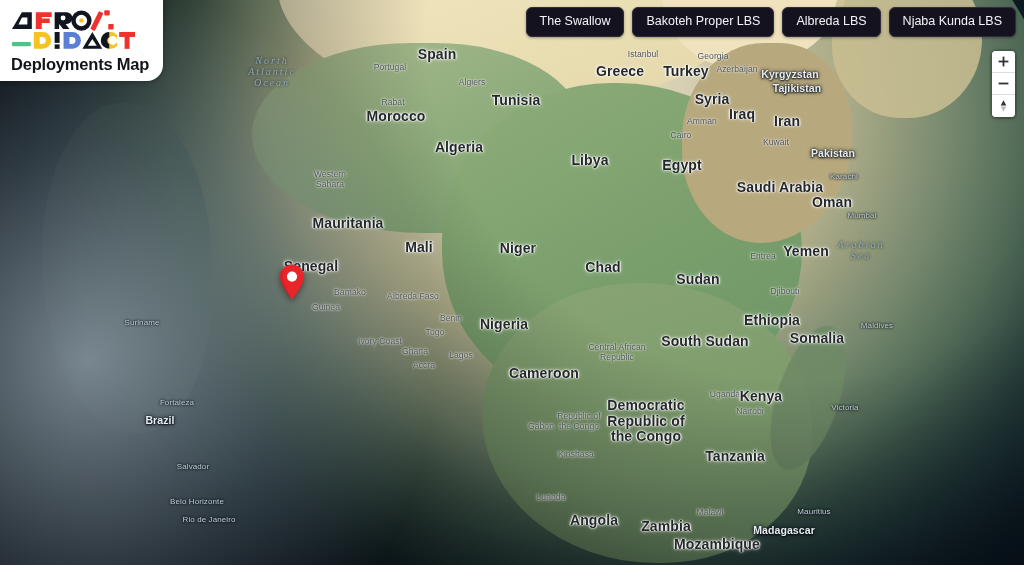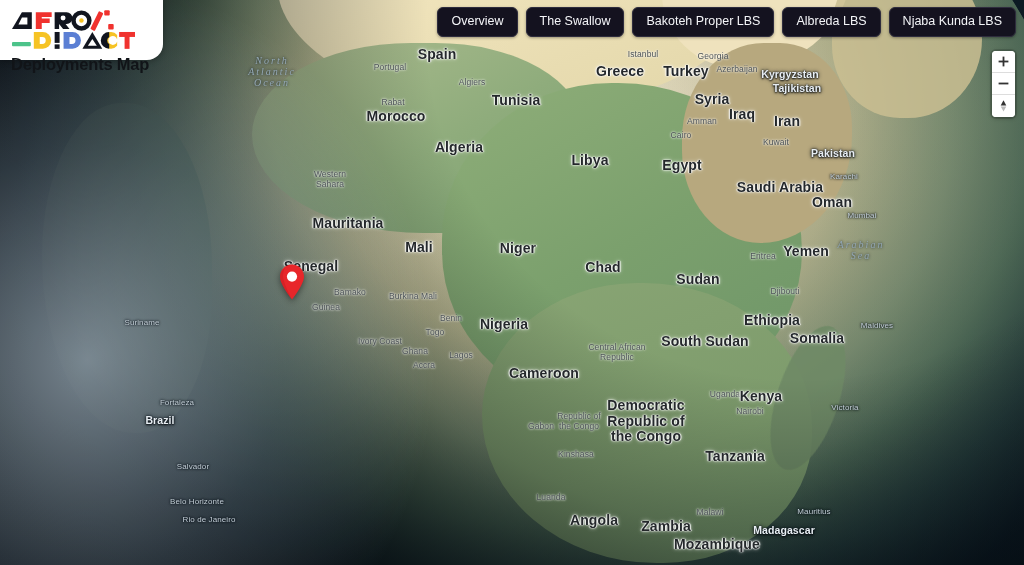--- a/index.html
+++ b/index.html
@@ -96,21 +96,21 @@
     text-shadow: 0 0 3px rgba(6,14,22,.9);
   }
 
   
   #marker { position: absolute; transform: translate(-50%, -100%); }
   .pin-svg { display: block; filter: drop-shadow(0 2px 3px rgba(0,0,0,.45)); }
 
   
   #brand-panel {
     position: absolute; left: 0; top: 0;
-    width: 163px; height: 60px;
+    width: 163px; height: 81px;
     background: #ffffff;
     border-bottom-right-radius: 16px;
     box-shadow: 0 1px 6px rgba(0,0,0,.30);
     z-index: 30;
     padding: 9px 12px 0 11px;
   }
   #logo { width: 124px; height: 41px; display: block; }
   #brand-title {
     margin-top: 5px;
     font-size: 16.5px; font-weight: 700; color: #111418;
@@ -221,21 +221,21 @@
       <div class="lbl country" style="left: 832px; top: 203px;">Oman</div>
       <div class="lbl city dark" style="left: 862px; top: 216px;">Mumbai</div>
       <div class="lbl country" style="left: 419px; top: 248px;">Mali</div>
       <div class="lbl country" style="left: 518px; top: 249px;">Niger</div>
       <div class="lbl country" style="left: 603px; top: 268px;">Chad</div>
       <div class="lbl country" style="left: 698px; top: 280px;">Sudan</div>
       <div class="lbl city" style="left: 763px; top: 257px;">Eritrea</div>
       <div class="lbl country" style="left: 806px; top: 252px;">Yemen</div>
       <div class="lbl country" style="left: 311px; top: 267px;">Senegal</div>
       <div class="lbl city" style="left: 350px; top: 293px;">Bamako</div>
-      <div class="lbl city" style="left: 413px; top: 297px;">Burkina Mali</div>
+      <div class="lbl city" style="left: 413px; top: 297px;">Albreda Faso</div>
       <div class="lbl city" style="left: 326px; top: 308px;">Guinea</div>
       <div class="lbl city" style="left: 451px; top: 319px;">Benin</div>
       <div class="lbl country" style="left: 504px; top: 325px;">Nigeria</div>
       <div class="lbl city" style="left: 785px; top: 292px;">Djibouti</div>
       <div class="lbl country" style="left: 772px; top: 321px;">Ethiopia</div>
       <div class="lbl country" style="left: 817px; top: 339px;">Somalia</div>
       <div class="lbl city dark" style="left: 877px; top: 326px;">Maldives</div>
       <div class="lbl city" style="left: 435px; top: 333px;">Togo</div>
       <div class="lbl city" style="left: 380px; top: 342px;">Ivory Coast</div>
       <div class="lbl city" style="left: 415px; top: 352px;">Ghana</div>
@@ -337,18 +337,17 @@
     <path id="logo-c" d="M214 52 a17 17 0 1 0 0 22 v-9 a9 9 0 1 1 0 -4 Z" fill="#f6c324"></path>
     <path d="M198 46 a17 17 0 0 0 0 34 v-10 a8 8 0 0 1 0 -14 Z" fill="#11151f"></path>
 
     <rect id="logo-t" x="218" y="46" width="32" height="10" fill="#f0322e"></rect>
     <rect x="229" y="46" width="10" height="34" fill="#f0322e"></rect>
   </svg>
   <div id="brand-title">Deployments Map</div>
 </div>
 
 <div id="top-nav">
-    <button class="nav-btn">Overview</button>
     <button class="nav-btn">The Swallow</button>
     <button class="nav-btn">Bakoteh Proper LBS</button>
     <button class="nav-btn">Albreda LBS</button>
     <button class="nav-btn">Njaba Kunda LBS</button>
   </div>
 
 </body></html>

